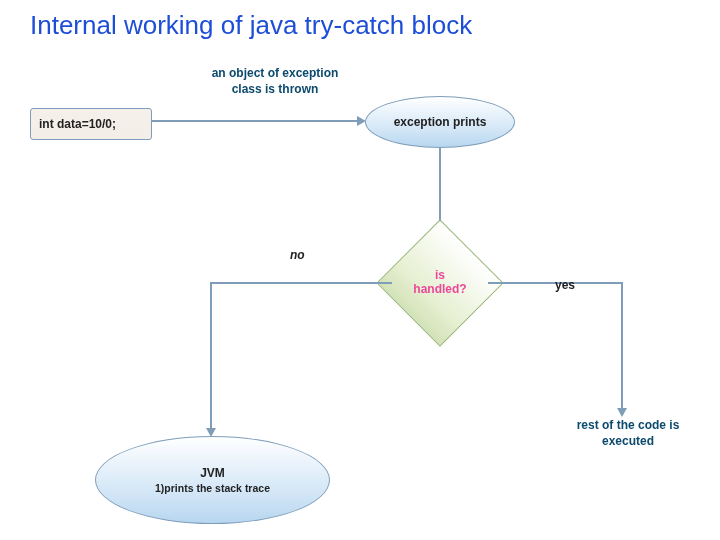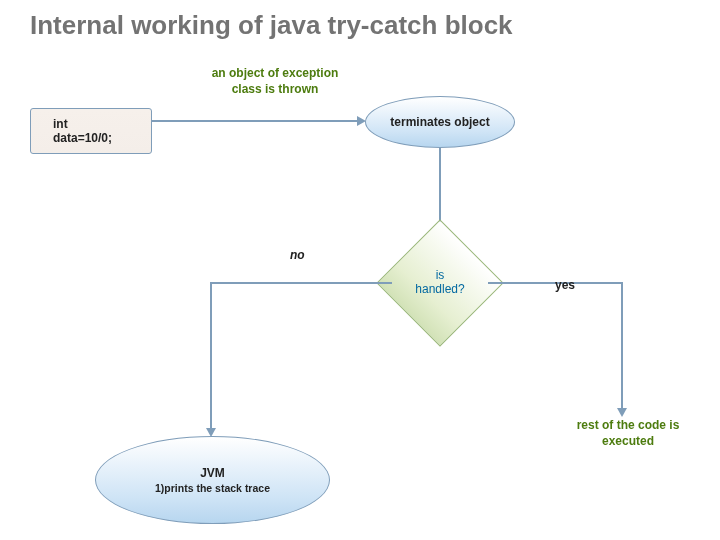--- a/index.html
+++ b/index.html
@@ -1,26 +1,26 @@
 <!DOCTYPE html>
 <html><head>
 <meta charset="utf-8">
 <style>
   * { margin: 0; padding: 0; box-sizing: border-box; }
   html, body { width: 720px; height: 540px; font-family: Arial, sans-serif; background: #fff; overflow: hidden; }
   .canvas { position: relative; width: 720px; height: 540px; }
 
-  .title { position: absolute; top: 10px; left: 30px; font-size: 26px; font-weight: 700; color: #737373; }
+  .title { position: absolute; top: 10px; left: 30px; font-size: 26px; font-weight: 400; color: #1d4ed8; }
 
   .code-box {
     position: absolute;
     border: 1.5px solid #7f9db9;
     border-radius: 3px;
     background: linear-gradient(#f6f0eb, #f4eee9);
-    padding: 8px 22px;
+    padding: 8px 8px;
     font-size: 12px;
     font-weight: bold;
     color: #222;
   }
 
   .oval {
     position: absolute;
     border: 1.5px solid #7f9db9;
     border-radius: 50%;
     background: linear-gradient(#ffffff, #cfe4f6 70%, #b7d6ef);
@@ -39,25 +39,25 @@
   .diamond {
     position: absolute;
     width: 90px; height: 90px;
     transform: rotate(45deg);
     border: 1.5px solid #9ab77a;
     background: linear-gradient(#ffffff, #e6efd1 70%, #d2e2b7);
   }
   .diamond-label {
     position: absolute;
     width: 90px; text-align: center;
-    font-size: 12px; font-weight: normal; color: #0369a1;
+    font-size: 12px; font-weight: bold; color: #ec4899;
     transform: none;
   }
 
-  .caption { position: absolute; font-size: 12px; font-weight: bold; color: #4d7c0f; text-align: center; line-height: 1.3; }
+  .caption { position: absolute; font-size: 12px; font-weight: bold; color: #0c4a6e; text-align: center; line-height: 1.3; }
   .caption.strong { font-size: 12px; }
 
   .small-label { position: absolute; font-size: 12px; font-weight: bold; color: #222; }
 
   .line { position: absolute; background: #7f9db9; }
   .hline { height: 2px; }
   .vline { width: 2px; }
 
   .arrow-down {
     position: absolute; width: 0; height: 0;
@@ -84,21 +84,21 @@
   <div class="title">Internal working of java try-catch block</div>
 
   <div class="code-box" style="left:30px; top:108px; width:122px;">int  data=10/0;</div>
 
   <div class="caption" style="left:190px; top:66px; width:170px; white-space:pre-line;">an object of exception
 class is thrown</div>
 
   <div class="line hline" style="left:152px; top:120px; width:205px;"></div>
   <div class="arrow-right" style="left:357px; top:116px;"></div>
 
-  <div class="oval" style="left:365px; top:96px; width:150px; height:52px;">terminates object</div>
+  <div class="oval" style="left:365px; top:96px; width:150px; height:52px;">exception prints</div>
 
   <div class="line vline" style="left:439px; top:148px; height:80px;"></div>
   <div class="arrow-down" style="left:435px; top:226px;"></div>
 
   <div class="diamond" style="left:395px; top:238px;"></div>
   <div class="diamond-label" style="left:395px; top:268px; white-space:pre-line;">is
 handled?</div>
 
   <div class="line hline" style="left:210px; top:282px; width:182px;"></div>
   <div class="small-label" style="left:290px; top:248px;font-style:italic;">no</div>

